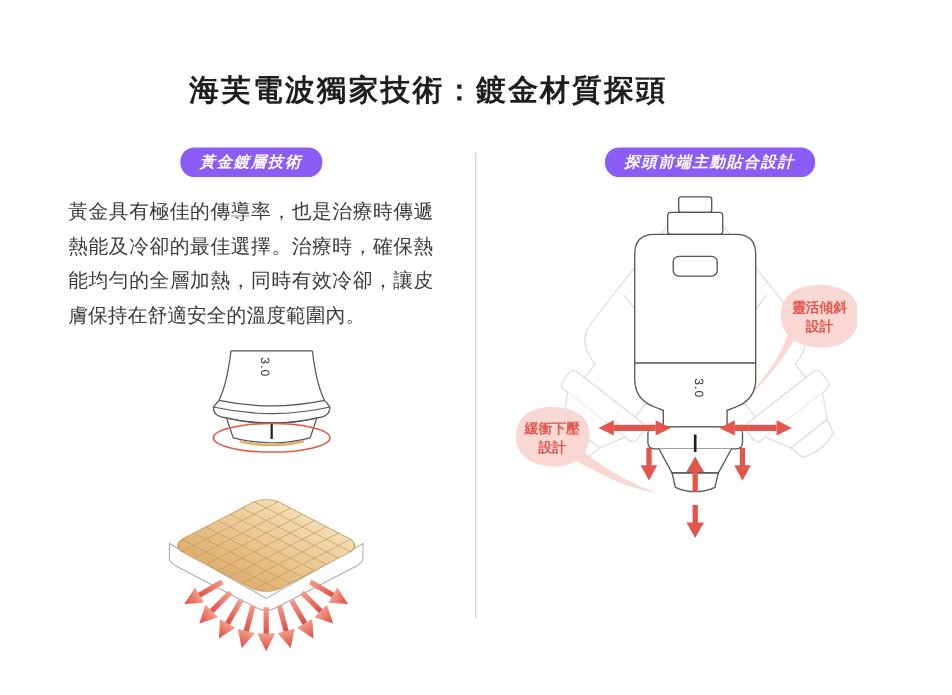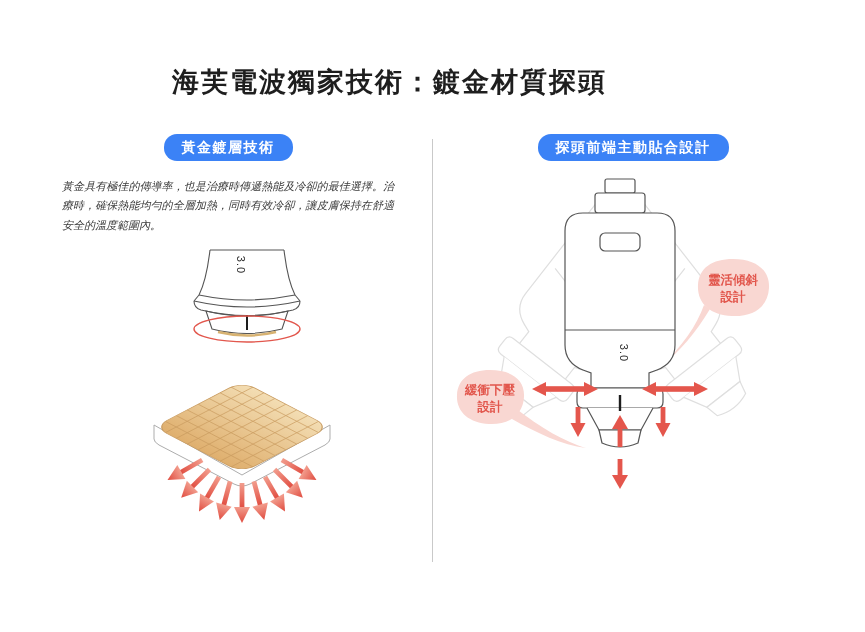--- a/index.html
+++ b/index.html
@@ -4,25 +4,25 @@
 <style>
   html,body{margin:0;padding:0;background:#fff;}
   .canvas{position:relative;width:779px;height:632px;background:#ffffff;
           font-family:"Liberation Sans","DejaVu Sans",sans-serif;overflow:hidden;}
   .title{position:absolute;top:64px;left:0;width:100%;margin:0;text-align:center;
          font-family:"Liberation Serif","DejaVu Serif",serif;
          font-size:27px;font-weight:700;color:#1e1e1e;letter-spacing:2px;}
   .divider{position:absolute;left:432px;top:139px;width:1px;height:423px;background:#c9c9c9;}
   .col{position:absolute;top:134px;display:flex;flex-direction:column;align-items:center;}
   .col-left{left:62px;width:332px;}
-  .col-right{left:452px;width:362px;}
-  .badge{background:#3b82f6;color:#ffffff;font-size:14px;font-weight:700;
-         letter-spacing:1.5px;padding:4px 18px;border-radius:13px;line-height:1.35;}
-  .body-text{margin:16px 12px 0;font-size:11px;line-height:1.76;color:#3b3b3b;
-             text-align:justify;width:100%;font-style:italic;}
+  .col-right{left:464px;width:362px;}
+  .badge{background:#8b5cf6;color:#ffffff;font-size:14px;font-weight:700;
+         letter-spacing:1.5px;padding:4px 18px;border-radius:13px;line-height:1.35;font-style:italic;}
+  .body-text{margin:16px 12px 0;font-size:18px;line-height:1.76;color:#3b3b3b;
+             text-align:justify;width:100%;}
   .probe-tip{margin:12px 0 0 38px;}
   .cushion{margin:24px 0 0 28px;}
   .device{margin-top:6px;}
   svg .depth-label{font-size:11px;fill:#2e2e2e;letter-spacing:1px;
                    font-family:"Liberation Sans","DejaVu Sans",sans-serif;}
   svg .callout{font-size:12.5px;font-weight:700;fill:#e2574d;text-anchor:middle;
                font-family:"Liberation Sans","DejaVu Sans",sans-serif;}
 </style>
 </head>
 <body>

